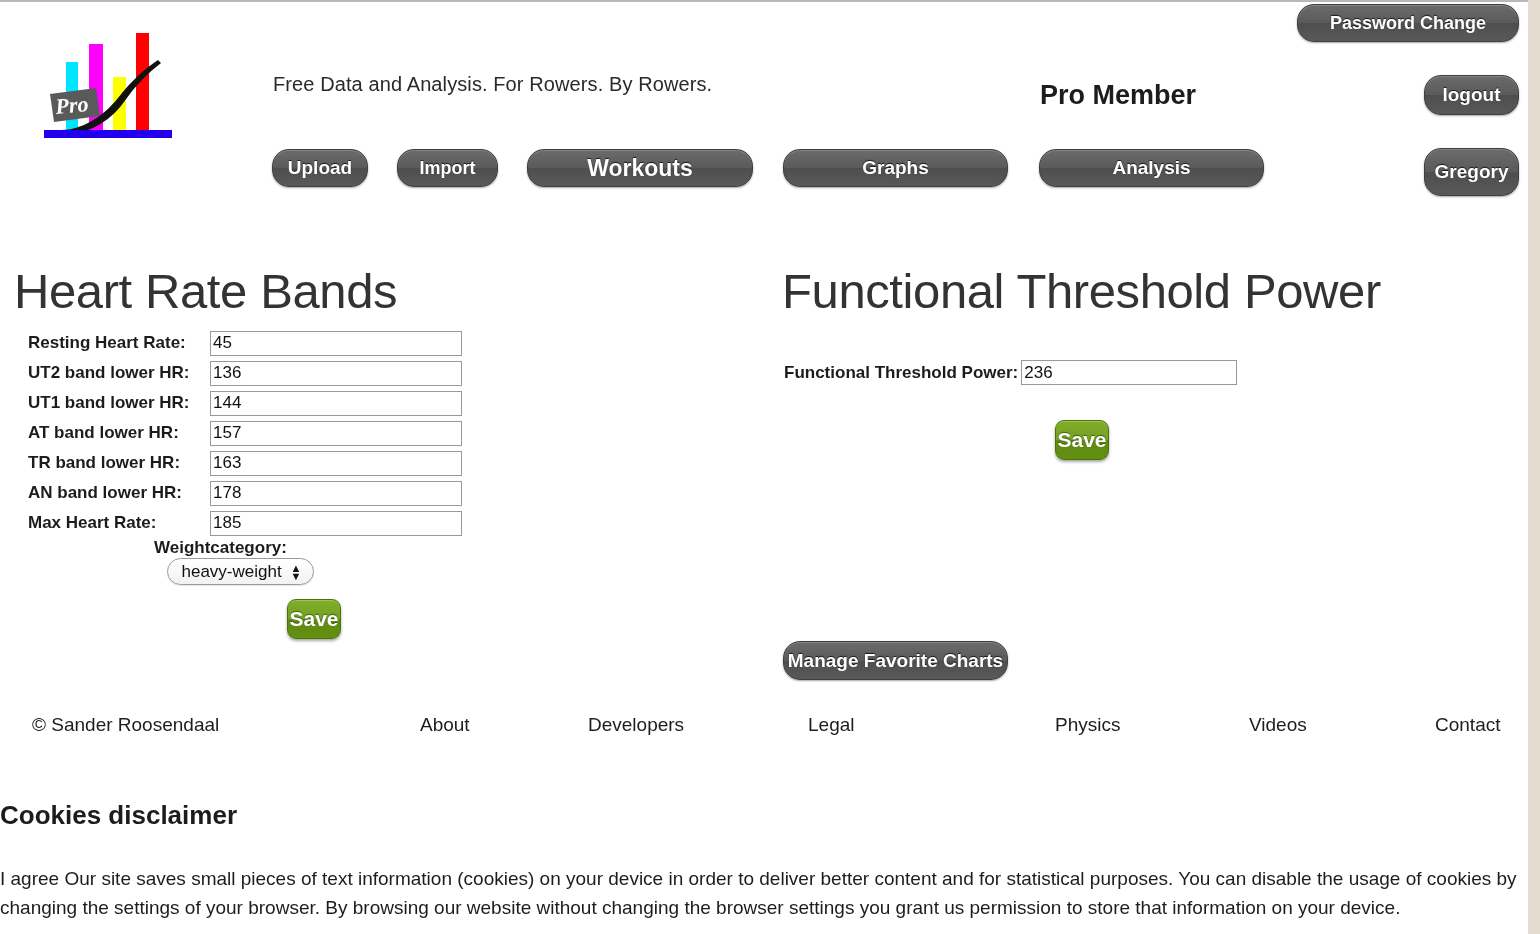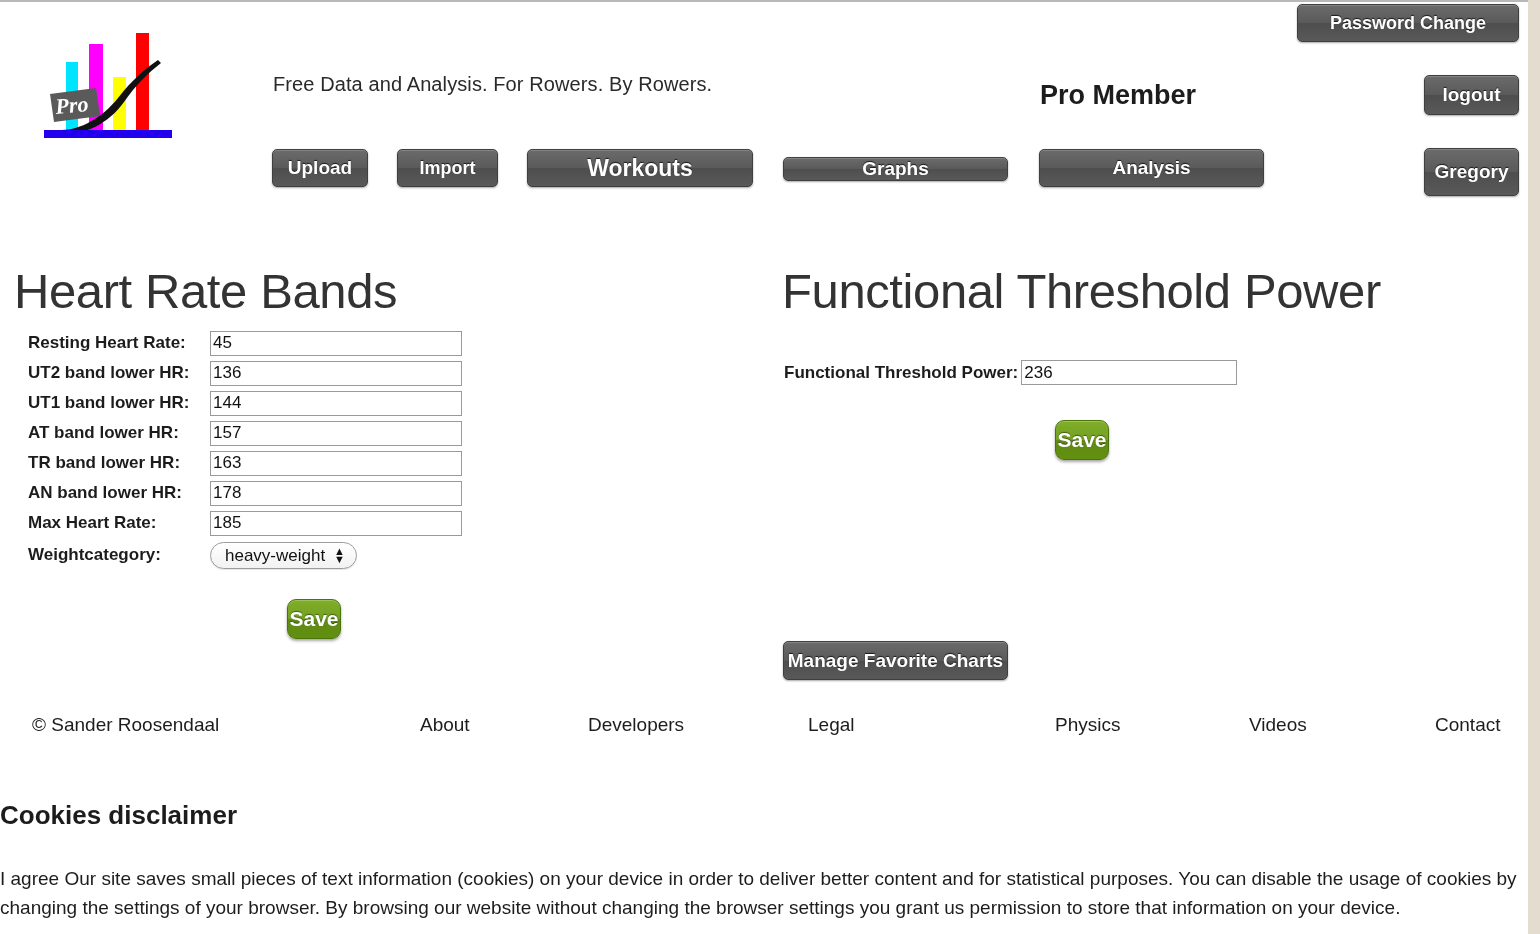--- a/index.html
+++ b/index.html
@@ -46,21 +46,21 @@
   .btn-dark {
     display: inline-flex;
     align-items: center;
     justify-content: center;
     box-sizing: border-box;
     color: #ffffff;
     font-weight: bold;
     text-shadow: 0 -1px 1px rgba(0,0,0,.75);
     background: linear-gradient(to bottom, #6b6b6b 0%, #5a5a5a 50%, #4e4e4e 51%, #595959 100%);
     border: 1px solid #3f3f3f;
-    border-radius: 5px;
+    border-radius: 17px;
     box-shadow: 0 1px 2px rgba(0,0,0,.35), inset 0 1px 0 rgba(255,255,255,.18);
     cursor: pointer;
     white-space: nowrap;
     user-select: none;
   }
 
   
   .btn-save {
     display: inline-flex;
     align-items: center;
@@ -118,21 +118,21 @@
     position: absolute;
     left: 1424px; top: 148px;
     width: 95px; height: 48px;
     font-size: 19px;
   }
 
   
   #btn-upload   { position:absolute; left:272px;  top:149px; width:96px;  height:38px; font-size:19px; }
   #btn-import   { position:absolute; left:397px;  top:149px; width:101px; height:38px; font-size:18px; }
   #btn-workouts { position:absolute; left:527px;  top:149px; width:226px; height:38px; font-size:23px; }
-  #btn-graphs   { position:absolute; left:783px;  top:149px; width:225px; height:24px; font-size:19px;margin-top:8px; }
+  #btn-graphs   { position:absolute; left:783px;  top:149px; width:225px; height:38px; font-size:19px; }
   #btn-analysis { position:absolute; left:1039px; top:149px; width:225px; height:38px; font-size:19px; }
 
   
   .section-title {
     position: absolute;
     font-size: 49px;
     font-weight: normal;
     color: #333333;
     letter-spacing: -.4px;
     white-space: nowrap;
@@ -363,21 +363,21 @@
       <div class="form-row">
         <div class="form-label">AN band lower HR:</div>
         <input class="text-input" type="text" value="178" style="">
       </div>
 
       <div class="form-row">
         <div class="form-label">Max Heart Rate:</div>
         <input class="text-input" type="text" value="185" style="">
       </div>
 
-      <div class="form-row" style="height:34px;">
+      <div class="form-row" style="height:34px;flex-direction:column;">
         <div class="form-label">Weightcategory:</div>
         <div class="select-wrap">
           <select class="mac-select">
             <option>heavy-weight</option>
           </select>
           <span class="select-arrows">
             <span>▲</span>
               <span>▼</span>
           </span>
         </div>

